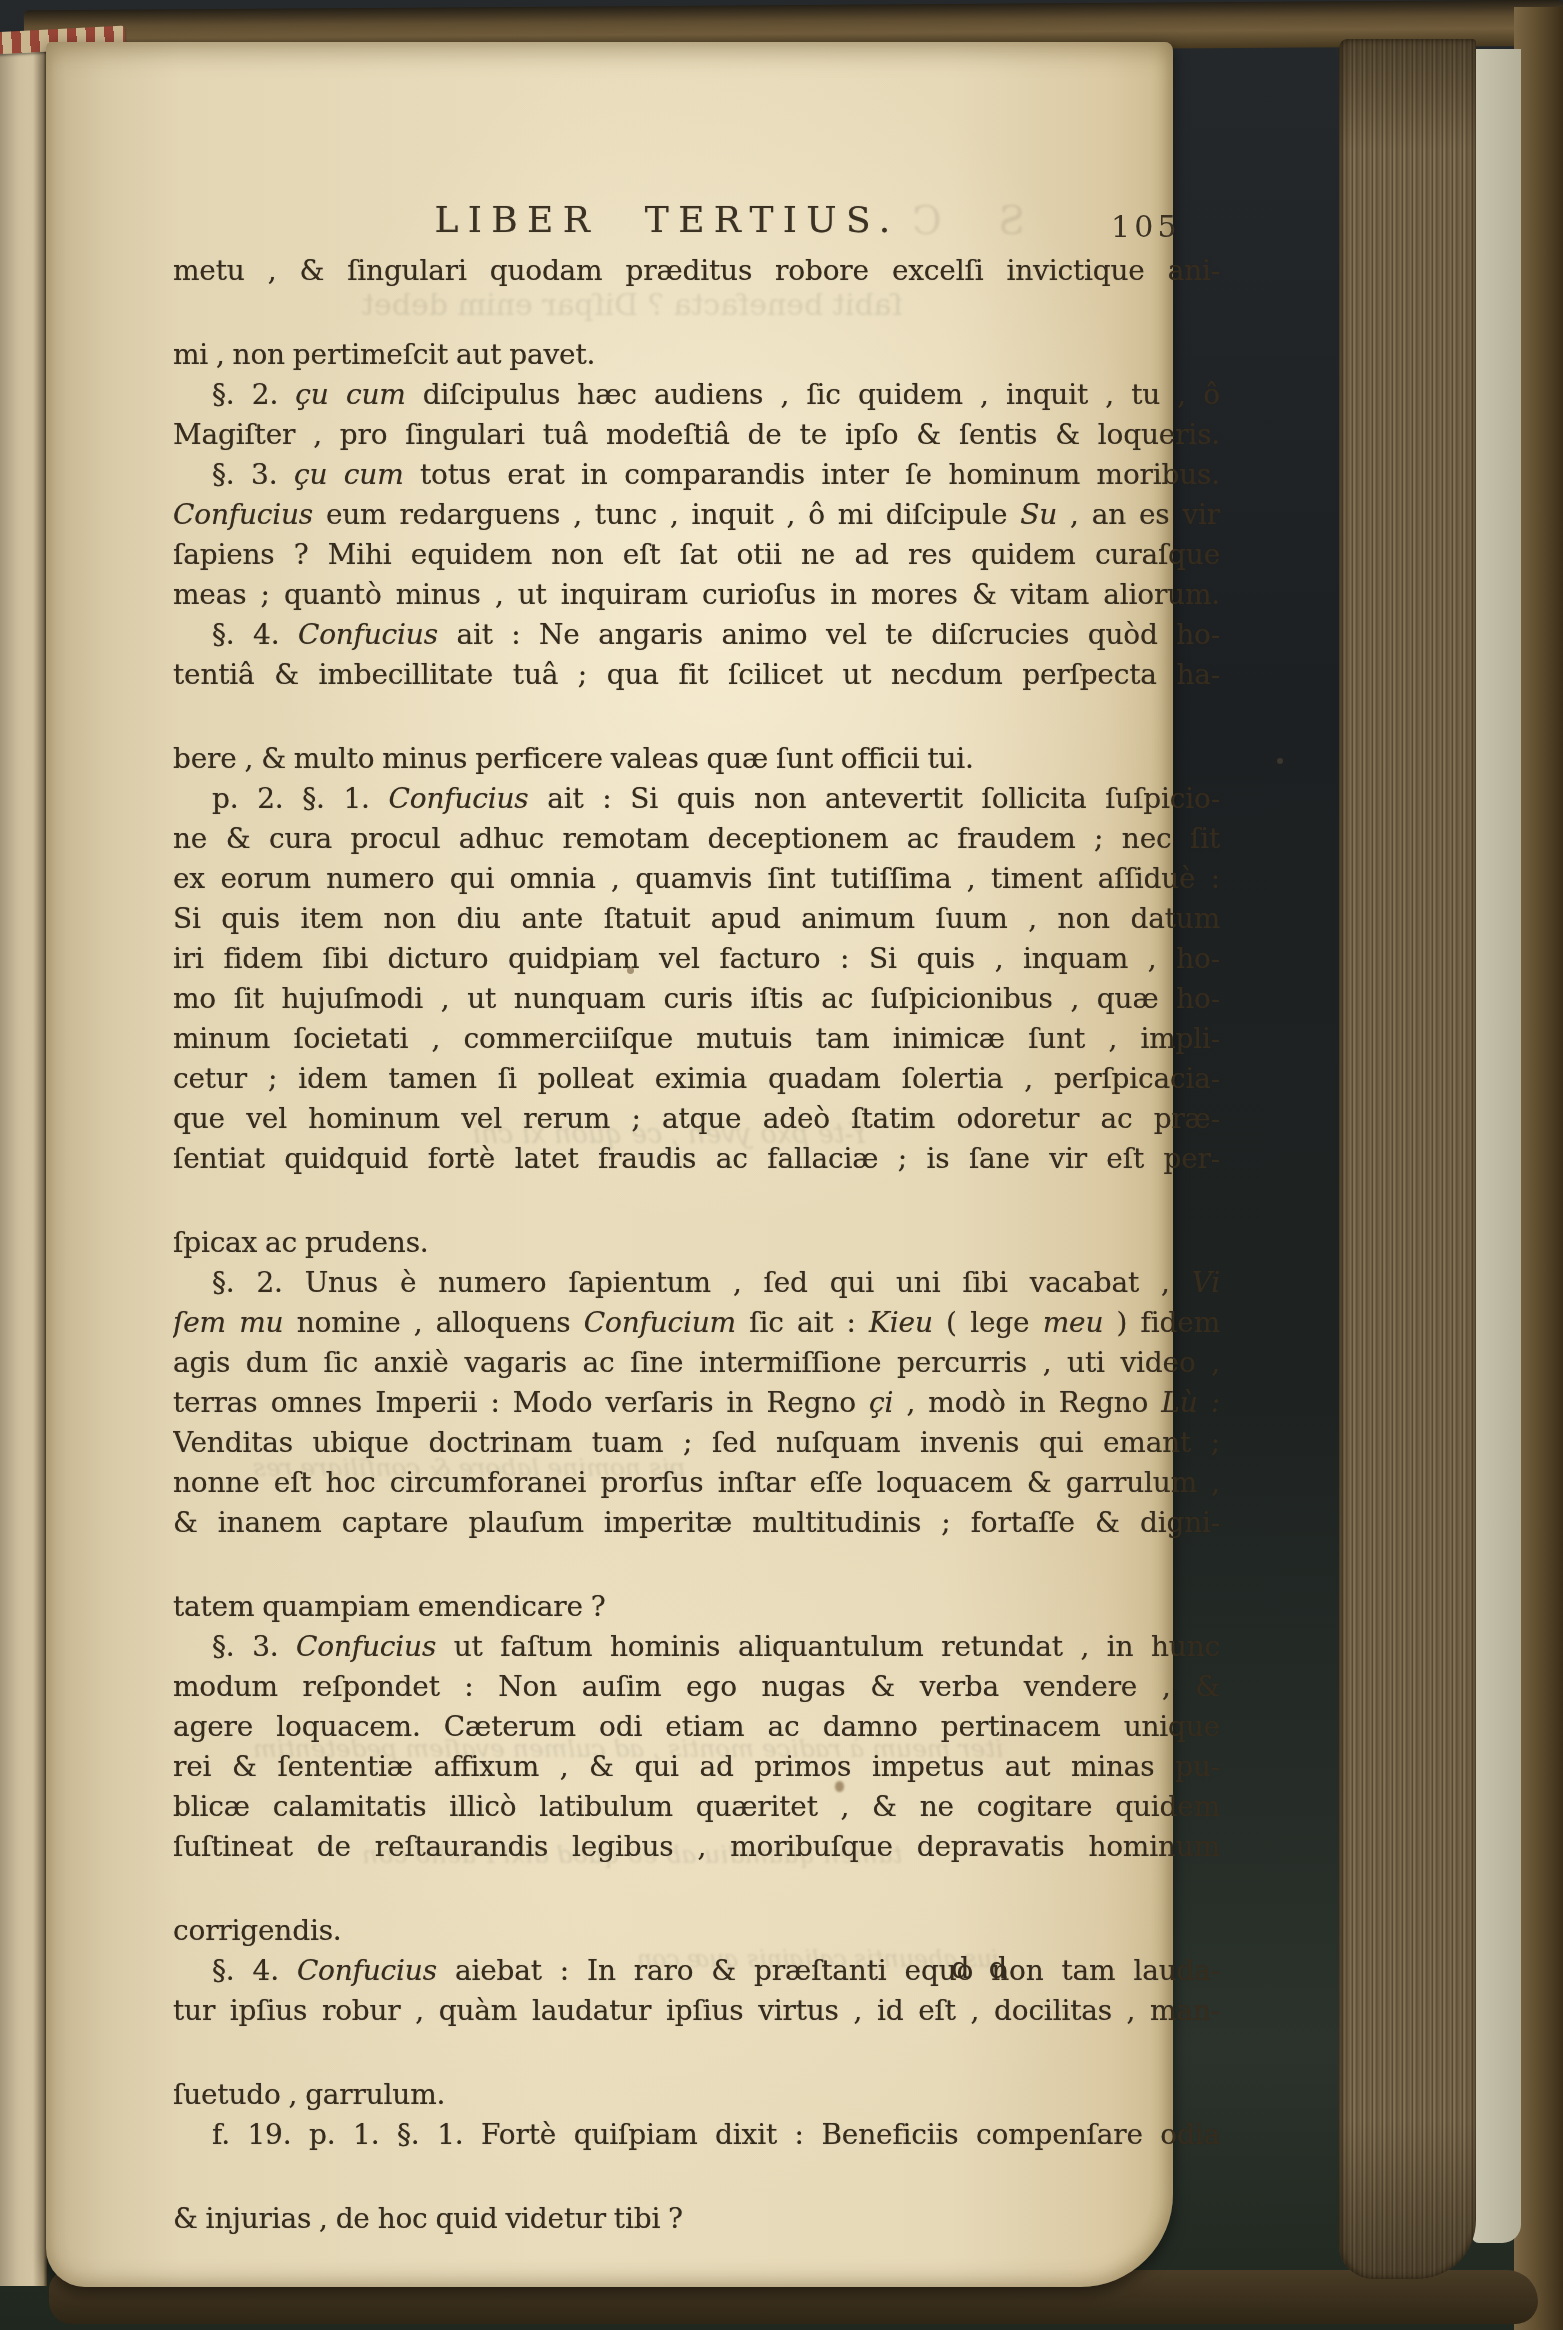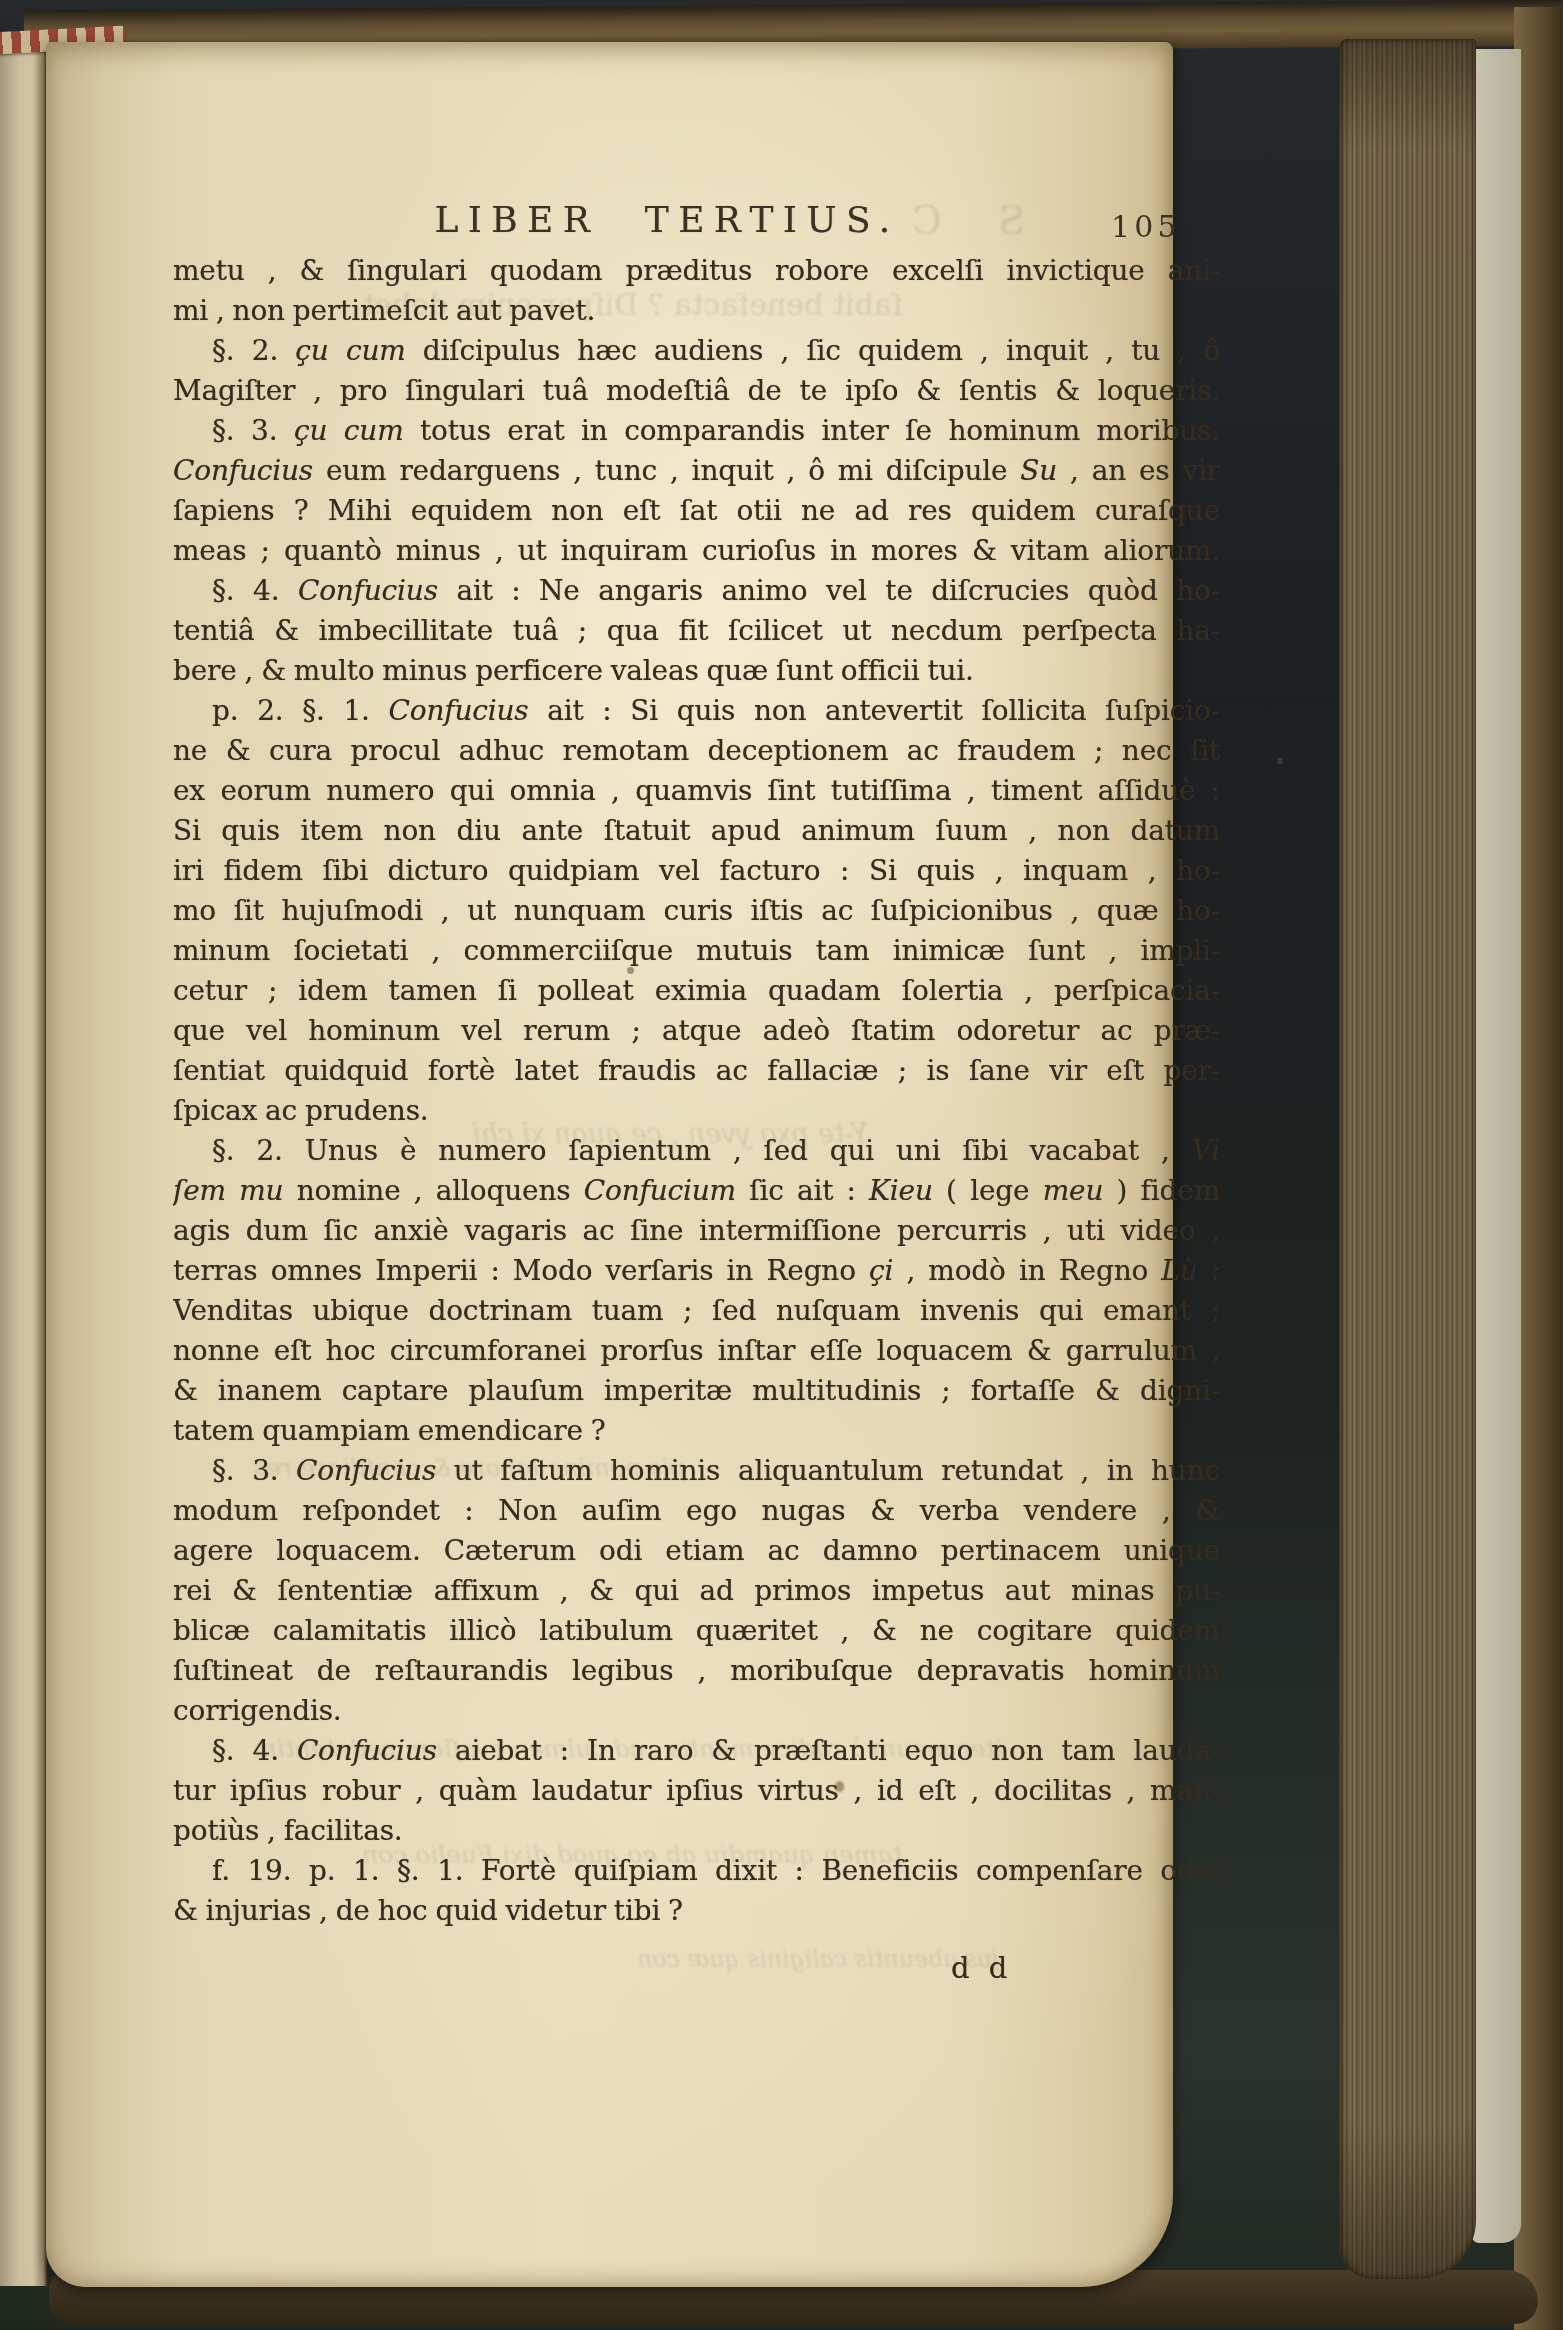--- a/index.html
+++ b/index.html
@@ -40,21 +40,21 @@
                   0 5px 15px rgba(0,0,0,.5);}
   .running-head{position:absolute;left:127px;top:157px;width:1047px;box-sizing:border-box;
       padding-right:59px;text-align:center;font-size:36px;letter-spacing:9.3px;word-spacing:25px;
       color:#3b3224;text-shadow:0 0 0.8px rgba(59,50,36,.5);}
   .page-number{position:absolute;left:1065px;top:167px;font-size:30px;letter-spacing:4.2px;color:#3b3224;}
   .text-block{position:absolute;left:127px;top:209px;width:1047px;color:#362c1e;}
   .line{height:40px;line-height:40px;font-size:28px;letter-spacing:-0.2px;word-spacing:-0.8px;
       text-align:justify;text-align-last:justify;overflow:hidden;
       text-shadow:0 0 0.8px rgba(54,44,30,.55);}
   .line.ind{text-indent:39px;}
-  .line.left{text-align:center;text-align-last:left;}
+  .line.left{text-align:center;text-align-last:left;margin-top:44px;}
   .line .it{font-style:italic;}
   .catchword{position:absolute;left:905px;top:1909px;font-size:29px;letter-spacing:5px;
       color:#362c1e;text-shadow:0 0 0.8px rgba(54,44,30,.55);}
   .ink-dot{position:absolute;left:1231px;top:716px;width:5.9px;height:5.9px;border-radius:50%;
       background:#4a4234;opacity:.7;}
   .stain{position:absolute;border-radius:50%;}
   .stain1{left:789px;top:1739px;width:9.3px;height:11px;background:#6d4f2a;opacity:.55;filter:blur(0.8px);}
   .stain2{left:581px;top:925px;width:6.8px;height:6.8px;background:#5d4526;opacity:.5;filter:blur(0.4px);}
   .ghost{position:absolute;transform:scaleX(-1);color:#6f6752;opacity:.16;filter:blur(1px);
       white-space:nowrap;}
@@ -122,21 +122,21 @@
         <div class="line left"><span>tatem quampiam emendicare ?</span></div>
         <div class="line ind"><span>§. 3. </span><span class="it">Confucius </span><span>ut faſtum hominis aliquantulum retundat , in hunc</span></div>
         <div class="line"><span>modum reſpondet : Non auſim ego nugas &amp; verba vendere , &amp;</span></div>
         <div class="line"><span>agere loquacem.  Cæterum odi etiam ac damno pertinacem unique</span></div>
         <div class="line"><span>rei &amp; ſententiæ affixum , &amp; qui ad primos impetus aut minas pu-</span></div>
         <div class="line"><span>blicæ calamitatis illicò latibulum quæritet , &amp; ne cogitare quidem</span></div>
         <div class="line"><span>ſuſtineat de reſtaurandis legibus , moribuſque depravatis hominum</span></div>
         <div class="line left"><span>corrigendis.</span></div>
         <div class="line ind"><span>§. 4. </span><span class="it">Confucius </span><span>aiebat : In raro &amp; præſtanti equo non tam lauda-</span></div>
         <div class="line"><span>tur ipſius robur , quàm laudatur ipſius virtus , id eſt , docilitas , man-</span></div>
-        <div class="line left"><span>potiùs , facilitas.</span></div>
+        <div class="line left"><span>ſuetudo , garrulum.</span></div>
         <div class="line ind"><span>f. 19. p. 1. §. 1. Fortè quiſpiam dixit : Beneficiis compenſare odia</span></div>
         <div class="line left"><span>&amp; injurias , de hoc quid videtur tibi ?</span></div>
       </div>
 
     <div class="catchword">d d</div>
     <div class="ink-dot"></div>
     <div class="stain stain1"></div>
     <div class="stain stain2"></div>
   </div>
 </div>

